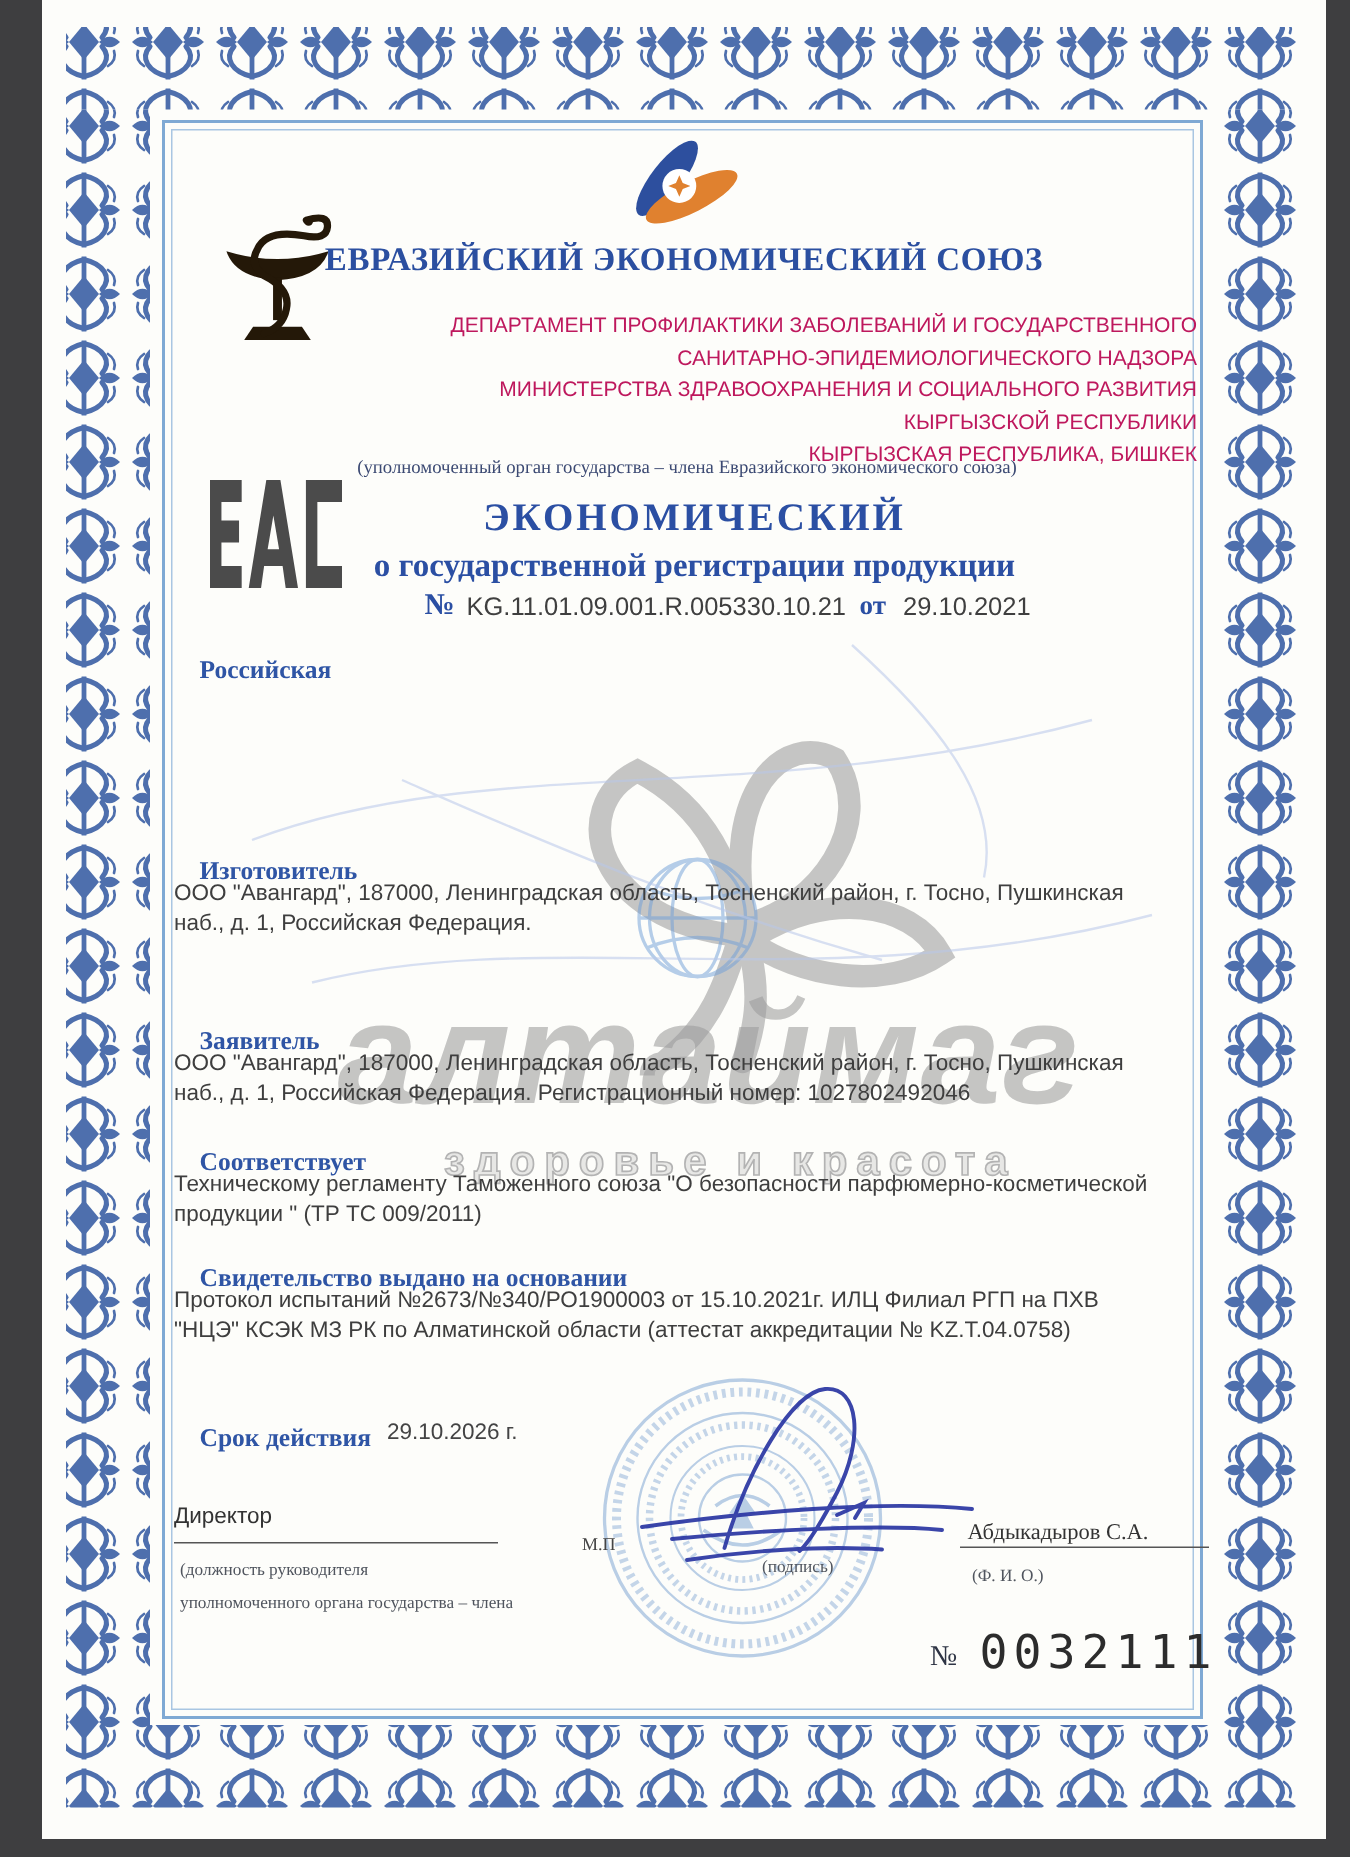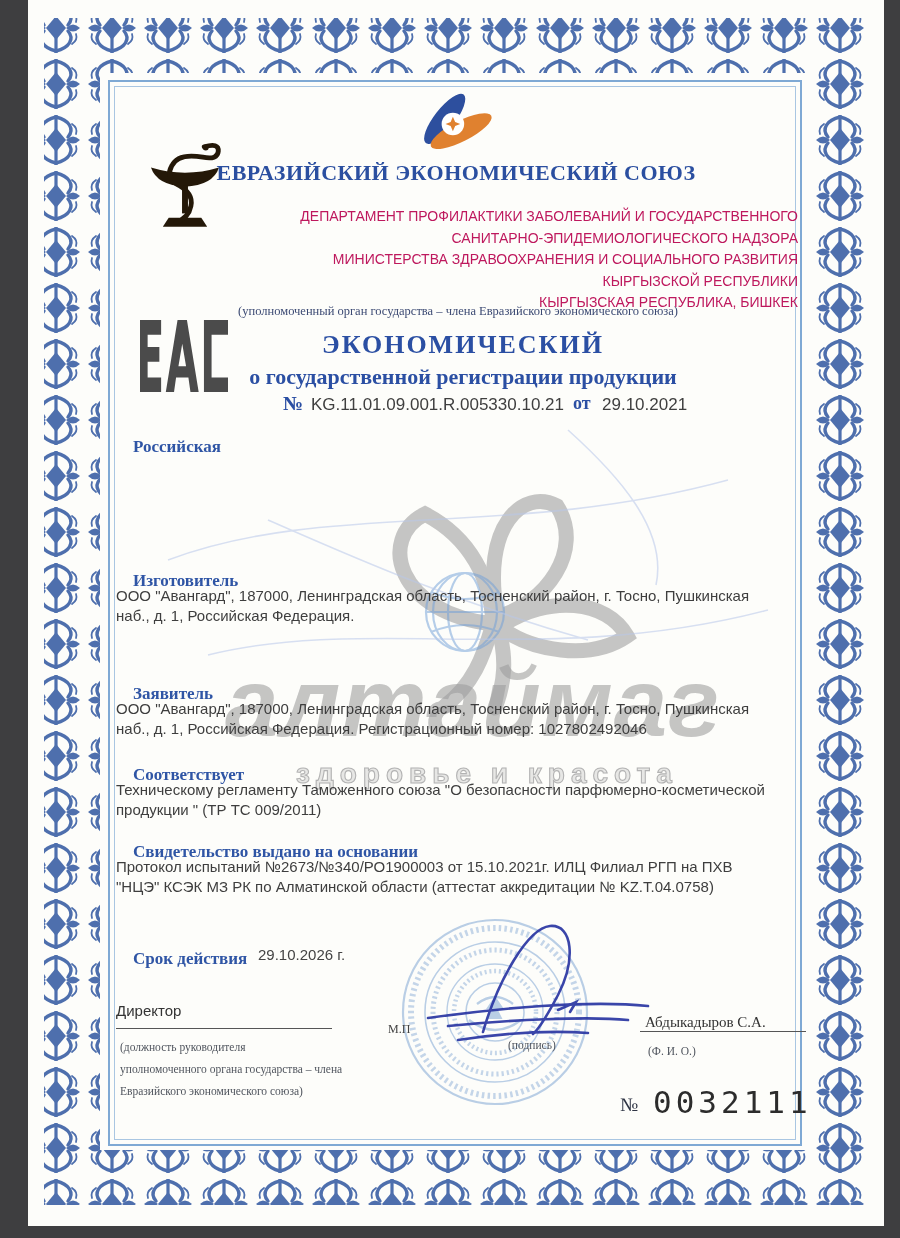--- a/index.html
+++ b/index.html
@@ -185,21 +185,20 @@
       <path d="M58 108 C118 102 198 98 238 102"></path>
       <path d="M68 122 C108 116 158 112 198 115"></path>
     </g>
   </svg>
 
   <div class="abs sig-role" style="left:88px;top:1002px;">Директор</div>
   <div class="abs sig-line" style="left:88px;top:1028px;width:216px;"></div>
   <div class="abs sig-note" style="left:92px;top:1036px;">
     <div>(должность руководителя</div>
     <div>уполномоченного органа государства – члена</div>
-    <div>Евразийского экономического союза)</div>
   </div>
   <div class="abs mp" style="left:360px;top:1022px;">М.П</div>
   <div class="abs sig-note" style="left:468px;top:1034px;z-index:6;margin-left:12px;">(подпись)</div>
   <div class="abs sig-name" style="left:617px;top:1014px;font-family:Liberation Serif, serif;">Абдыкадыров С.А.</div>
   <div class="abs sig-line" style="left:612px;top:1031px;width:166px;"></div>
   <div class="abs sig-note" style="left:620px;top:1040px;">(Ф. И. О.)</div>
 
   <span class="abs serial-label" style="left:592px;top:1094px;">№</span>
   <span class="abs serial-num" style="left:625px;top:1084px;">0032111</span>
 

